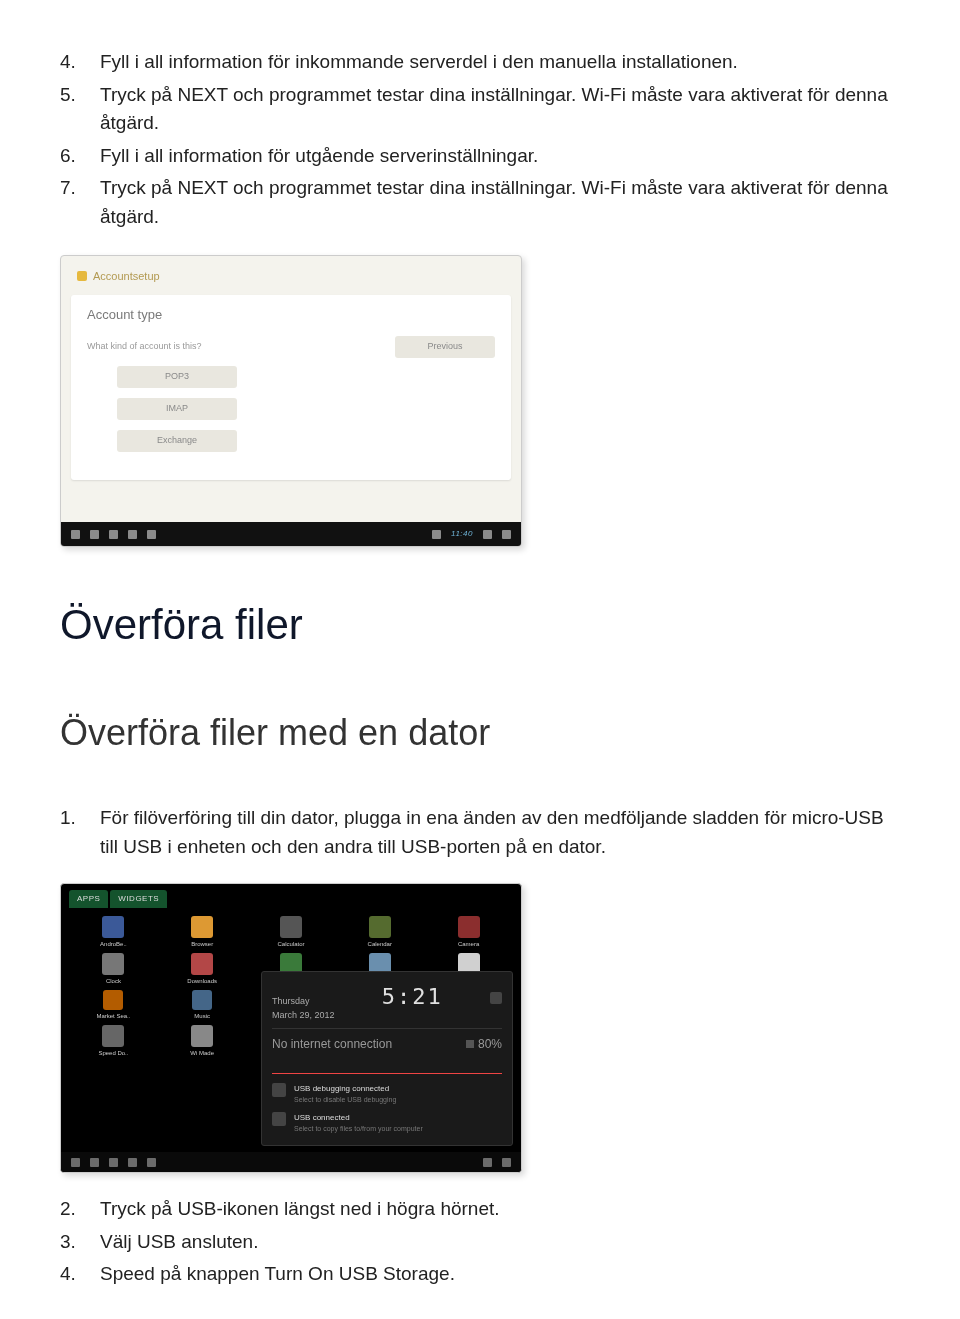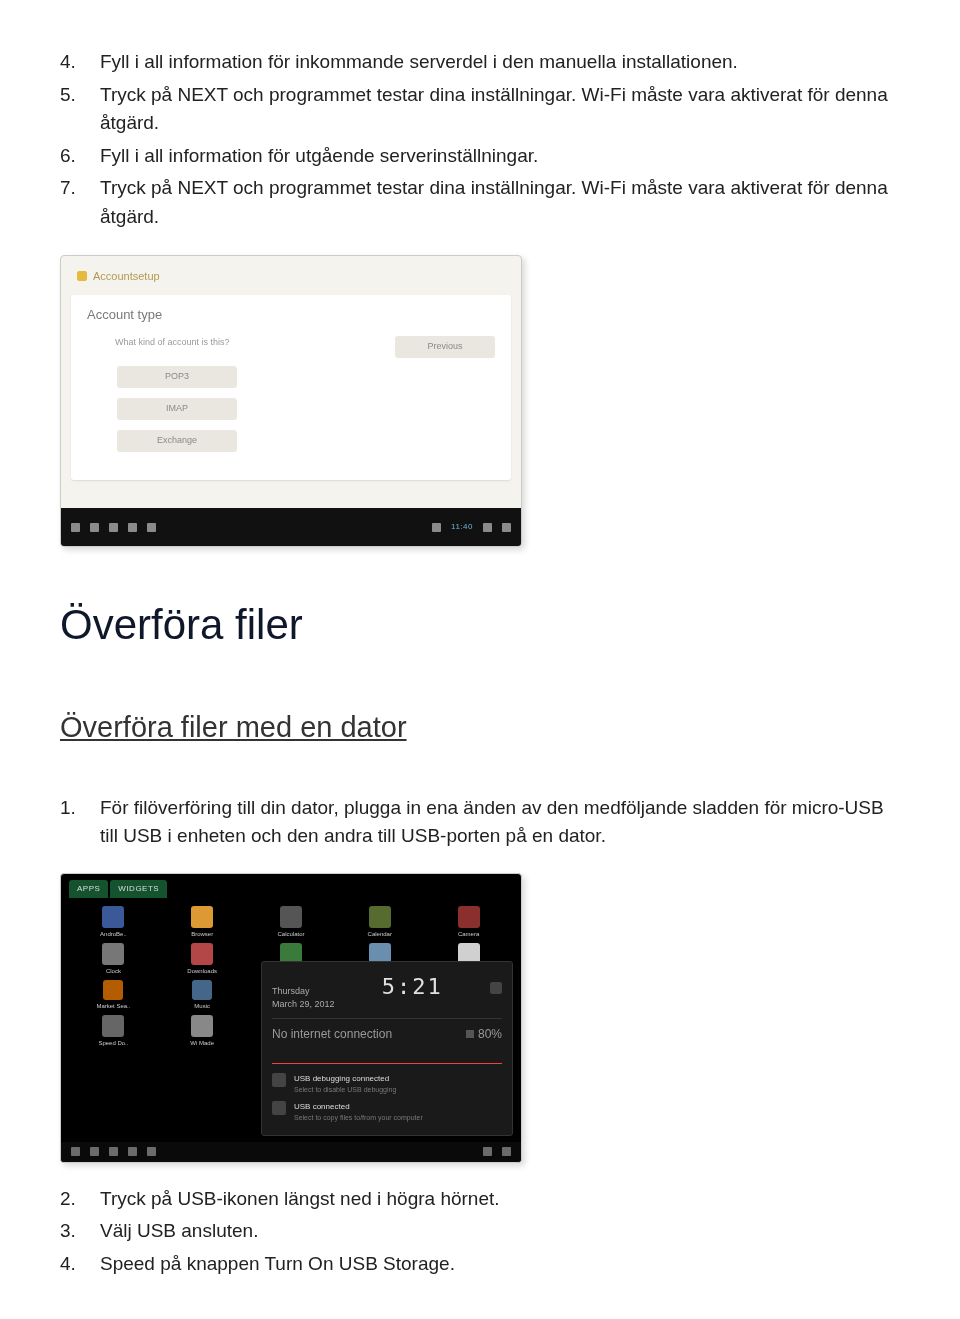--- a/index.html
+++ b/index.html
@@ -11,21 +11,21 @@
     width: 960px;
     box-sizing: border-box;
     line-height: 1.5;
   }
   .list-block { margin: 0 0 14px 0; }
   .list-row { display: flex; margin-bottom: 4px; }
   .num { width: 40px; flex: 0 0 40px; font-size: 19px; }
   .txt { font-size: 19px; flex: 1; }
 
   h1.main { font-size: 42px; font-weight: 400; color: #0f172a; margin: 46px 0 50px 0; }
-  h2.sub { font-size: 29px; font-weight: 400; color: #333; margin: 0 0 44px 0; text-decoration: underline; }
+  h2.sub { font-size: 36px; font-weight: 400; color: #333; margin: 0 0 44px 0; }
 
   
   .shot1 {
     width: 460px; height: 290px;
     border: 1px solid #ccc; border-radius: 4px;
     background: #f4f3ed;
     box-shadow: 3px 3px 6px rgba(0,0,0,0.15);
     margin: 24px 0 10px 0;
     position: relative;
     overflow: hidden;
@@ -35,33 +35,33 @@
     font-size: 11px; color: #b39a52;
     display: flex; align-items: center; gap: 6px;
   }
   .shot1 .hdr .dot { width: 10px; height: 10px; border-radius: 2px; background: #e6b93f; }
   .shot1 .card {
     margin: 6px 10px; background: #fff; border-radius: 3px;
     box-shadow: 0 1px 2px rgba(0,0,0,0.1);
     padding: 10px 16px 18px 16px;
   }
   .shot1 .card .title { font-size: 13px; color: #7a7a7a; margin-bottom: 12px; }
-  .shot1 .card .row { display: flex; gap: 20px; margin-bottom: 8px; margin-left: 28px; }
+  .shot1 .card .row { display: flex; align-items: center; gap: 20px; margin-bottom: 8px; }
   .shot1 .card .lbl { font-size: 9px; color: #9a9a9a; flex: 1; }
   .shot1 .card .btn {
     background: #e9e7df; border-radius: 3px; height: 22px;
     display: flex; align-items: center; justify-content: center;
     font-size: 9px; color: #8a8a8a; width: 120px;
   }
   .shot1 .card .btn.wide { width: 100px; }
   .shot1 .card .btn.solo { margin-left: 30px; width: 120px; margin-bottom: 10px; }
   .shot1 .navbar {
-    position: absolute; left: 0; right: 0; bottom: 0; height: 38px;
+    position: absolute; left: 0; right: 0; bottom: 0; height: 24px;
     background: #111; display: flex; align-items: center;
-    padding: 0 10px; justify-content: space-between;
+    padding: 0 10px; justify-content: space-between; font-style: italic;
   }
   .shot1 .navbar .left, .shot1 .navbar .right { display: flex; gap: 10px; align-items: center; }
   .shot1 .navbar .ic { width: 9px; height: 9px; background: #ddd; border-radius: 1px; opacity: 0.6; }
   .shot1 .navbar .clock { font-size: 8px; color: #6fb3d6; letter-spacing: 0.5px; }
 
   
   .shot2 {
     width: 460px; height: 288px;
     border: 1px solid #ccc; border-radius: 4px;
     box-shadow: 3px 3px 6px rgba(0,0,0,0.15);

